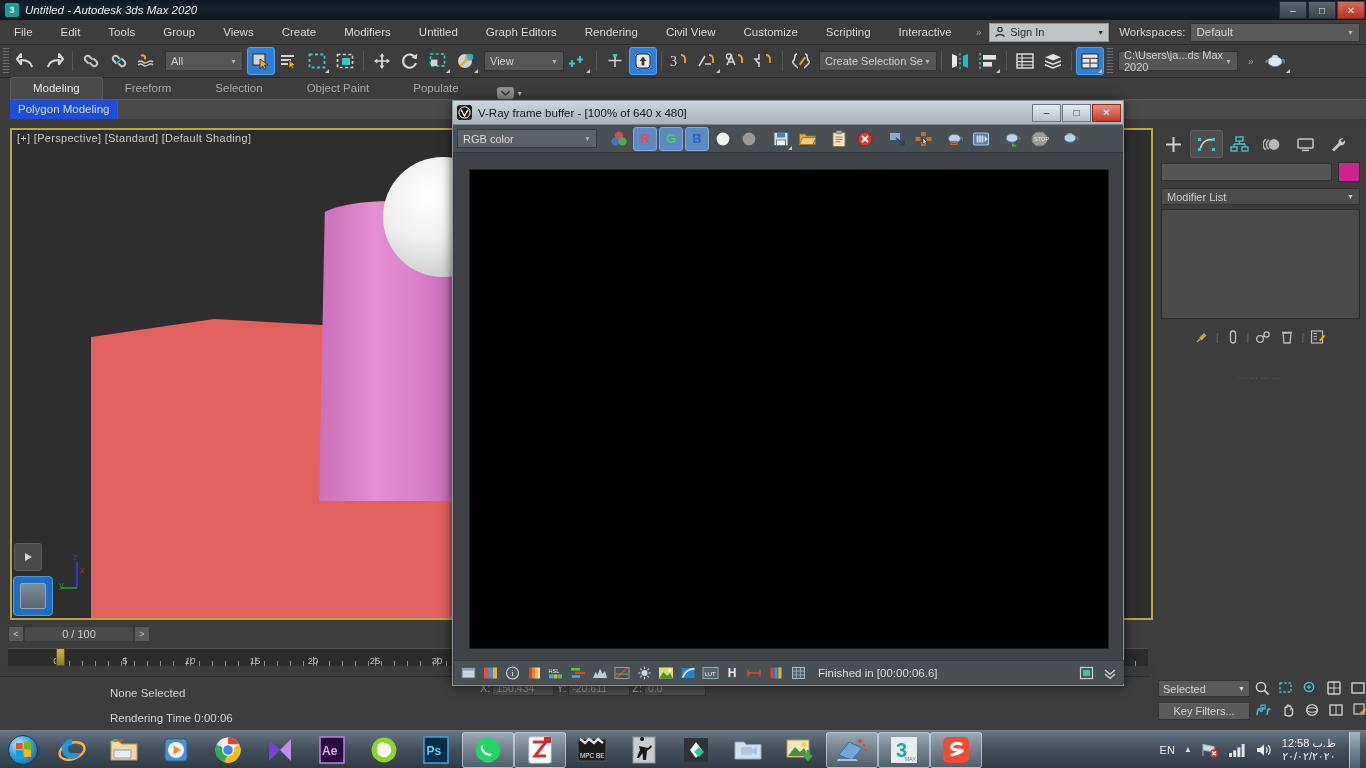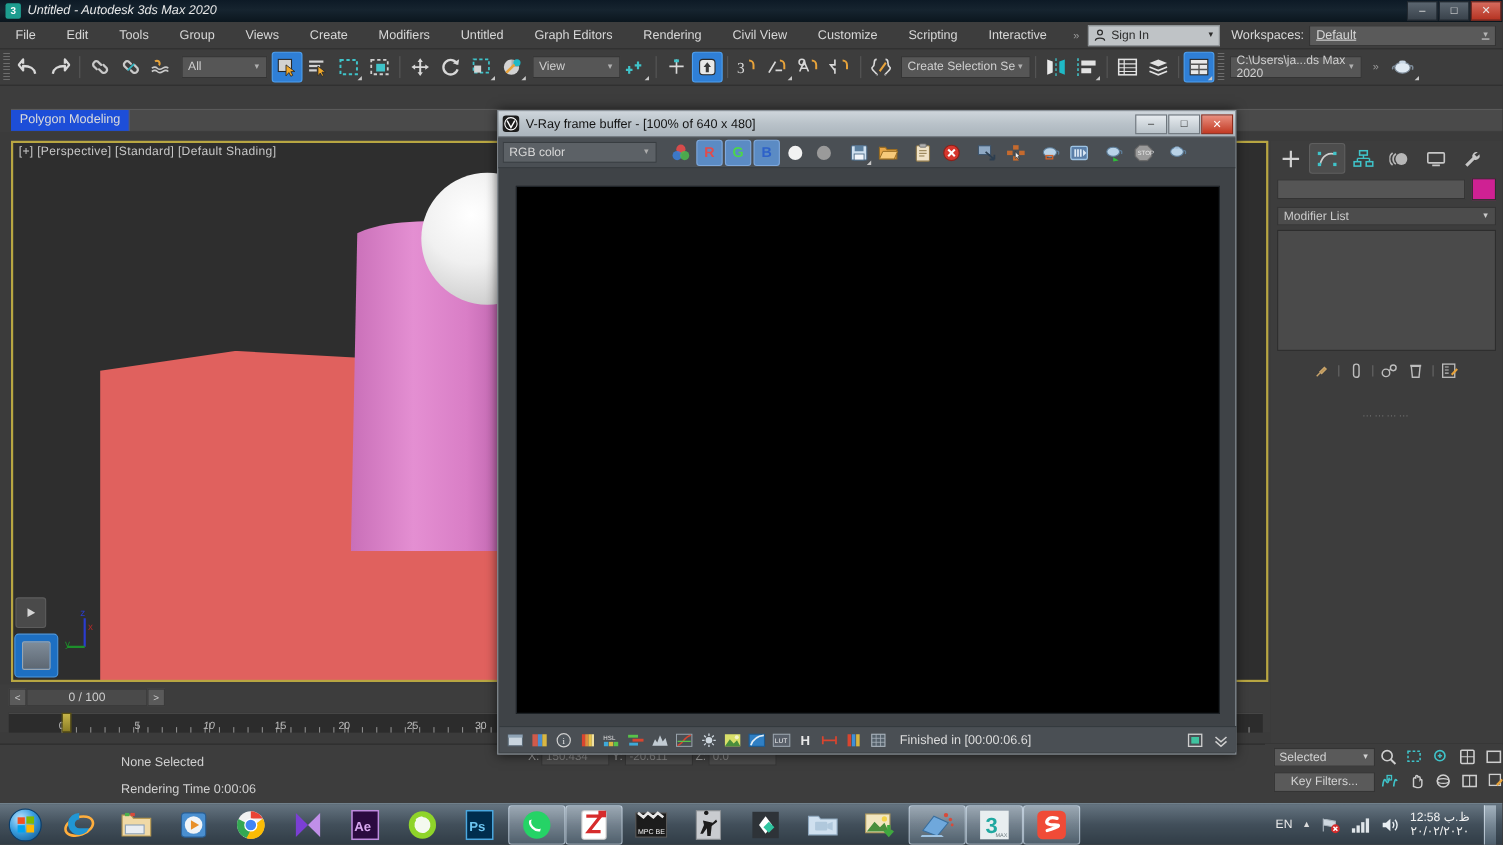--- a/index.html
+++ b/index.html
@@ -47,21 +47,21 @@
   .signin {
     display:flex;align-items:center; height:19px; margin-left:4px;
     background:#bfc3c6; color:#2b2b2b; border:1px solid #8d9295;
     padding:0 4px; min-width:120px;
   }
   .signin .label { font-size:11px; margin-left:4px;}
   .signin .arrow { margin-left:auto; font-size:7px; }
   .ws-label { margin-left:10px; color:#d8d8d8; font-size:11.5px;}
   .ws-combo {
     display:flex;align-items:center; height:19px; width:215px; margin-left:5px; margin-right:6px;
-    background:#5a5a5a; border:1px solid #333; padding:0 5px; color:#d6d6d6; font-size:11.5px;text-decoration:underline;
+    background:#5a5a5a; border:1px solid #333; padding:0 5px; color:#d6d6d6; font-size:11.5px;
   }
   .ws-combo .arrow { margin-left:auto; font-size:7px; color:#b5b5b5;}
 
   
   .maintoolbar {
     position:absolute; left:0; top:45px; width:1366px; height:33px;
     background:#3d3d3d; display:flex; align-items:center;
     border-bottom:1px solid #2c2c2c;
   }
   .grip { width:6px; height:26px; margin:0 3px;
@@ -494,20 +494,35 @@
       <svg width="26" height="18" viewBox="0 0 26 18">
           <ellipse cx="13" cy="9.5" rx="7" ry="5" fill="#dfe9f2" stroke="#7e8c9a"></ellipse>
           <path d="M19.4 8 q4-1.4 2.6 3.4" stroke="#7e8c9a" stroke-width="1.4" fill="none"></path>
           <path d="M6.6 8 q-3.8 0.6-2.2 3" stroke="#7e8c9a" stroke-width="1.4" fill="none"></path>
           <ellipse cx="13" cy="4.4" rx="3" ry="1.3" fill="#c7d6e4"></ellipse>
         </svg>
     </div>
   </div>
 
   <div class="ribbon">
+    <div class="rib-tabs">
+      <div class="rib-tab active">Modeling</div>
+      <div class="rib-tab">Freeform</div>
+      <div class="rib-tab">Selection</div>
+      <div class="rib-tab">Object Paint</div>
+      <div class="rib-tab">Populate</div>
+      <div style="display:flex;align-items:center;padding-left:16px">
+        <span style="width:17px;height:12px;background:#8d8d8d;border-radius:3px;display:flex;align-items:center;justify-content:center;">
+          <svg width="9" height="6" viewBox="0 0 9 6">
+              <path d="M0.5 1 L4.5 5 L8.5 1" fill="none" stroke="#3a3a3a" stroke-width="1.6"></path>
+            </svg>
+        </span>
+        <span style="font-size:8px;color:#bbb;margin-left:4px">▾</span>
+      </div>
+    </div>
     <div class="rib-panel-row">
       <div class="rib-panel-lbl">Polygon Modeling</div>
     </div>
   </div>
 
   <div class="viewport">
     <div class="vp-floor"></div>
     <div class="vp-cyl"></div>
     <div class="vp-sphere"></div>
     <div class="vp-label">[+] [Perspective] [Standard] [Default Shading]</div>

